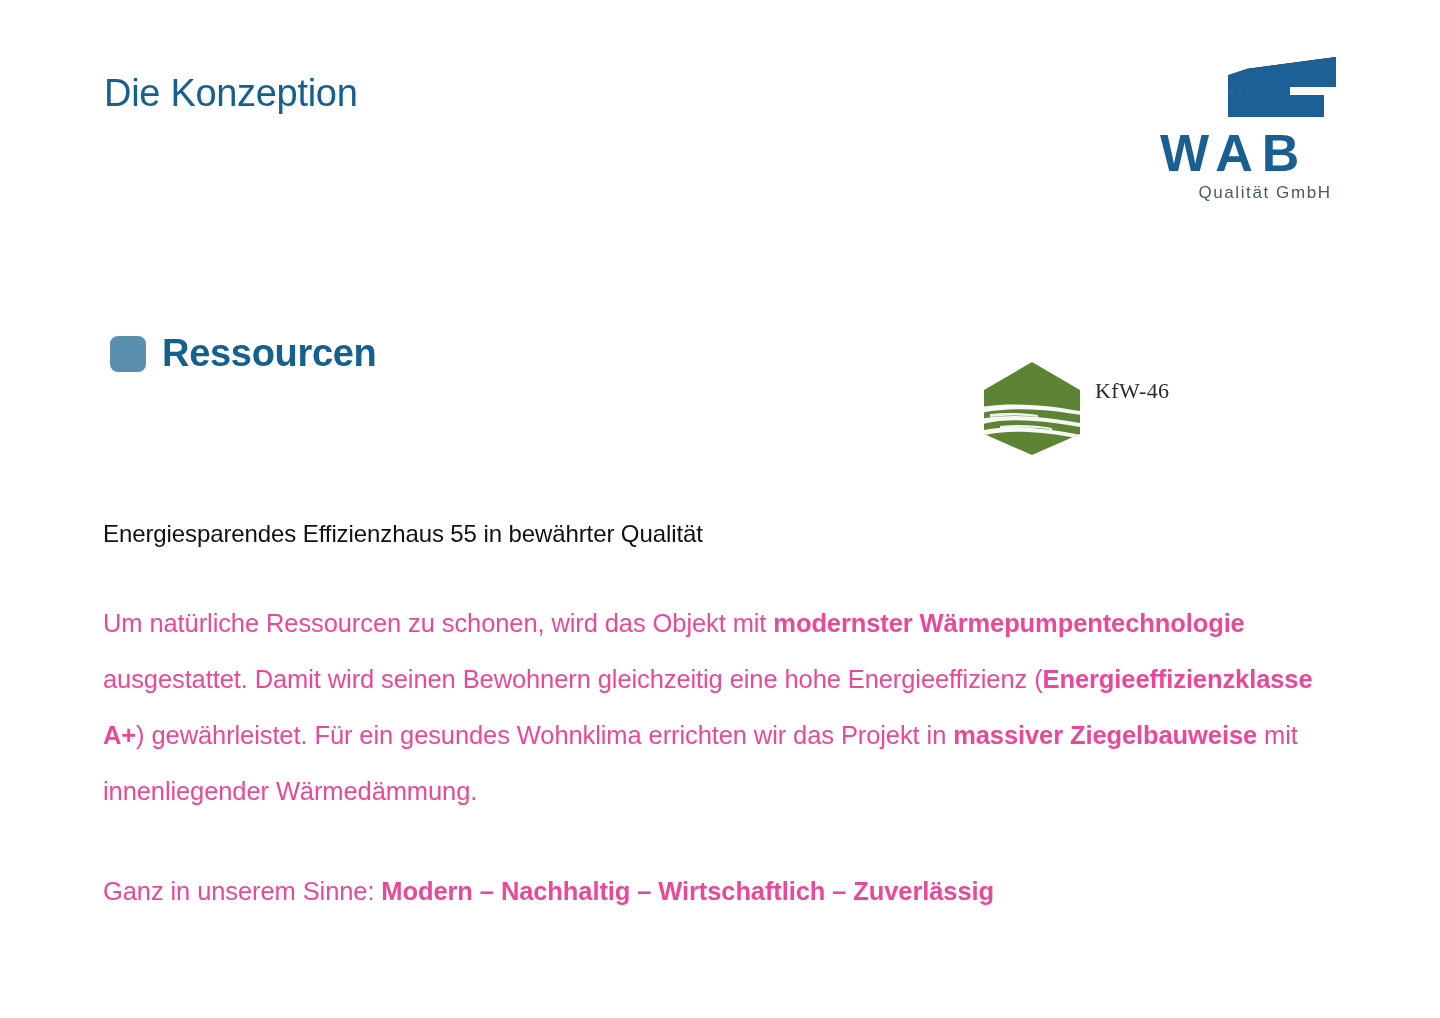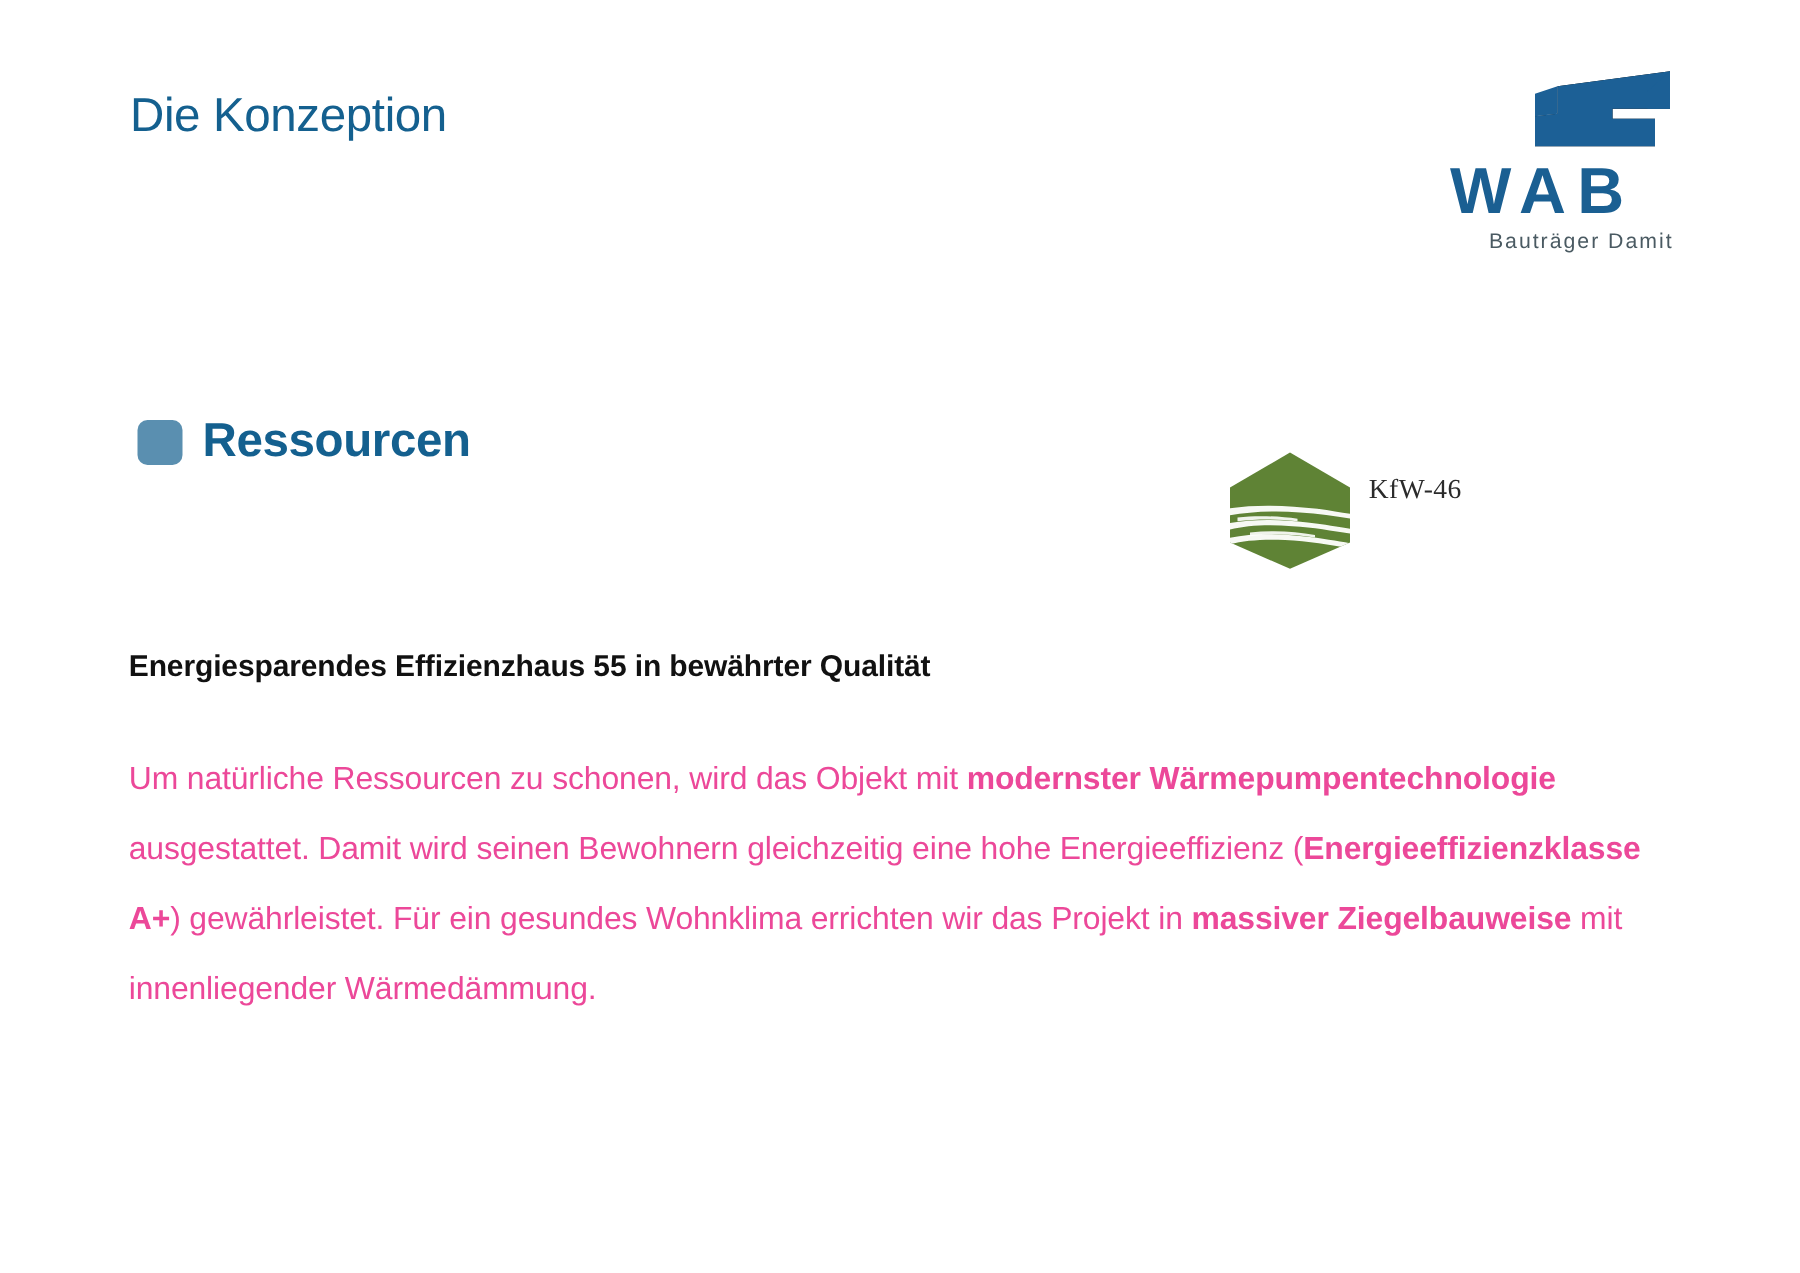--- a/index.html
+++ b/index.html
@@ -128,21 +128,21 @@
 
   
   .body-copy {
     position: absolute;
     left: 103px;
     top: 518px;
     width: 1230px;
   }
   .lead {
     font-size: 24px;
-    font-weight: bold;
+    font-weight: normal;
     letter-spacing: -0.1px;
     color: #111111;
     margin: 0 0 46px 0;
     line-height: 1.3;
   }
   .para {
     font-size: 25.5px;
     line-height: 56px;
     color: #ec4899;
     margin: 0 0 44px 0;
@@ -159,21 +159,21 @@
 <div class="wab-logo">
   <div class="wab-mark">
     <svg viewBox="0 0 160 70" width="160" height="70" aria-hidden="true">
       <path d="M58 14 L148 2 L148 32 L102 32 L102 40 L136 40 L136 62 L40 62 L40 38 L58 36 Z" fill="#1f6architecture"></path>
       <path d="M58 14 L148 2 L148 32 L102 32 L102 40 L136 40 L136 62 L40 62 L40 38 L58 36 Z" fill="#1c6096"></path>
       <path d="M148 2 L148 32 L130 32 L130 18 Z" fill="#1c6096"></path>
       <polygon points="40,38 58,36 58,14 40,20" fill="#1c6096"></polygon>
     </svg>
   </div>
   <div class="wab-word">WAB</div>
-  <div class="wab-sub">Bauträger Damit</div>
+  <div class="wab-sub">Qualität GmbH</div>
 </div>
 
 <div class="section-heading">
   <span class="section-bullet"></span>
   <span class="section-label">Ressourcen</span>
 </div>
 
 <div class="kfw-badge">
   <div class="kfw-mark">
     <svg viewBox="0 0 104 97" width="104" height="97" aria-hidden="true">
@@ -196,14 +196,17 @@
 </div>
 
 <div class="body-copy">
 
   <p class="lead">Energiesparendes Effizienzhaus 55 in bewährter Qualität</p>
 
   <p class="para">
     <span>Um natürliche Ressourcen zu schonen, wird das Objekt mit </span><b>modernster Wärmepumpentechnologie</b><span> ausgestattet. Damit wird seinen Bewohnern gleichzeitig eine hohe Energieeffizienz (</span><b>Energieeffizienzklasse A+</b><span>) gewährleistet. Für ein gesundes Wohnklima errichten wir das Projekt in </span><b>massiver Ziegelbauweise</b><span> mit innenliegender Wärmedämmung.</span>
   </p>
 
+  <p class="para">
+    <span>Ganz in unserem Sinne: </span><b>Modern – Nachhaltig – Wirtschaftlich – Zuverlässig</b>
+  </p>
 
 </div>
 
 </body></html>

